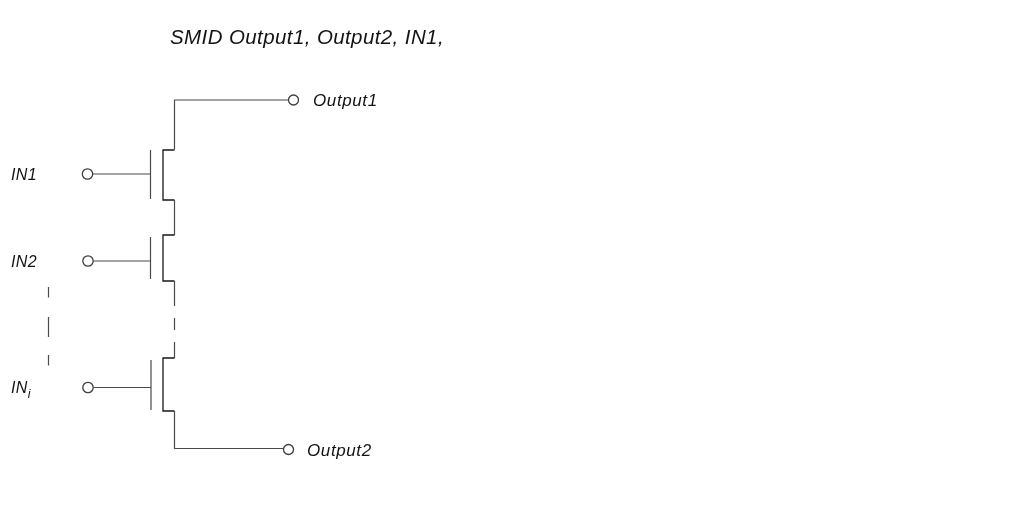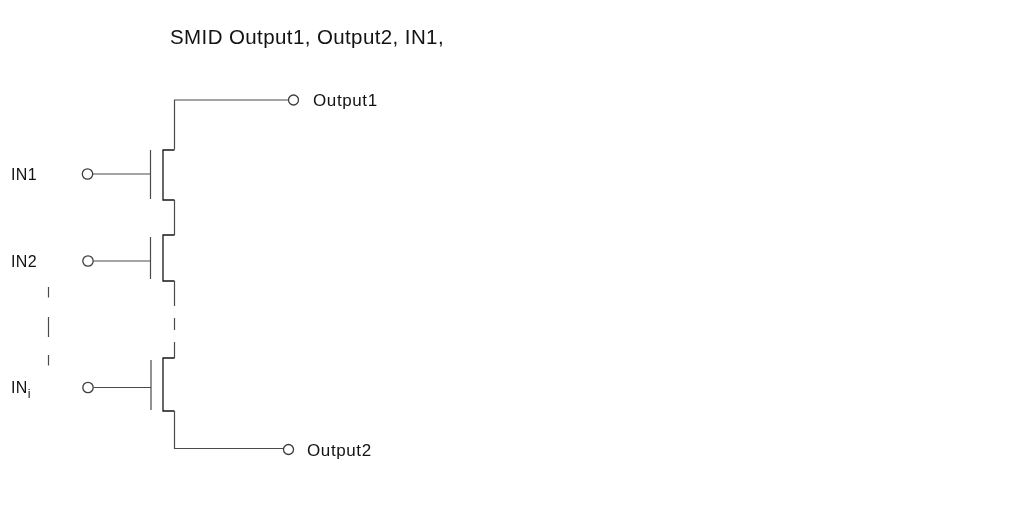--- a/index.html
+++ b/index.html
@@ -7,20 +7,21 @@
     padding: 0;
     background: #ffffff;
   }
   .canvas {
     position: relative;
     width: 1027px;
     height: 517px;
     background: #ffffff;
     overflow: hidden;
     font-family: "Liberation Sans", sans-serif;
+    font-style: italic;
   }
   svg text {
     fill: #131313;
     font-family: "Liberation Sans", sans-serif;
   }
   .title-text {
     font-size: 20.5px;
     letter-spacing: 0.4px;
   }
   .port-text {

